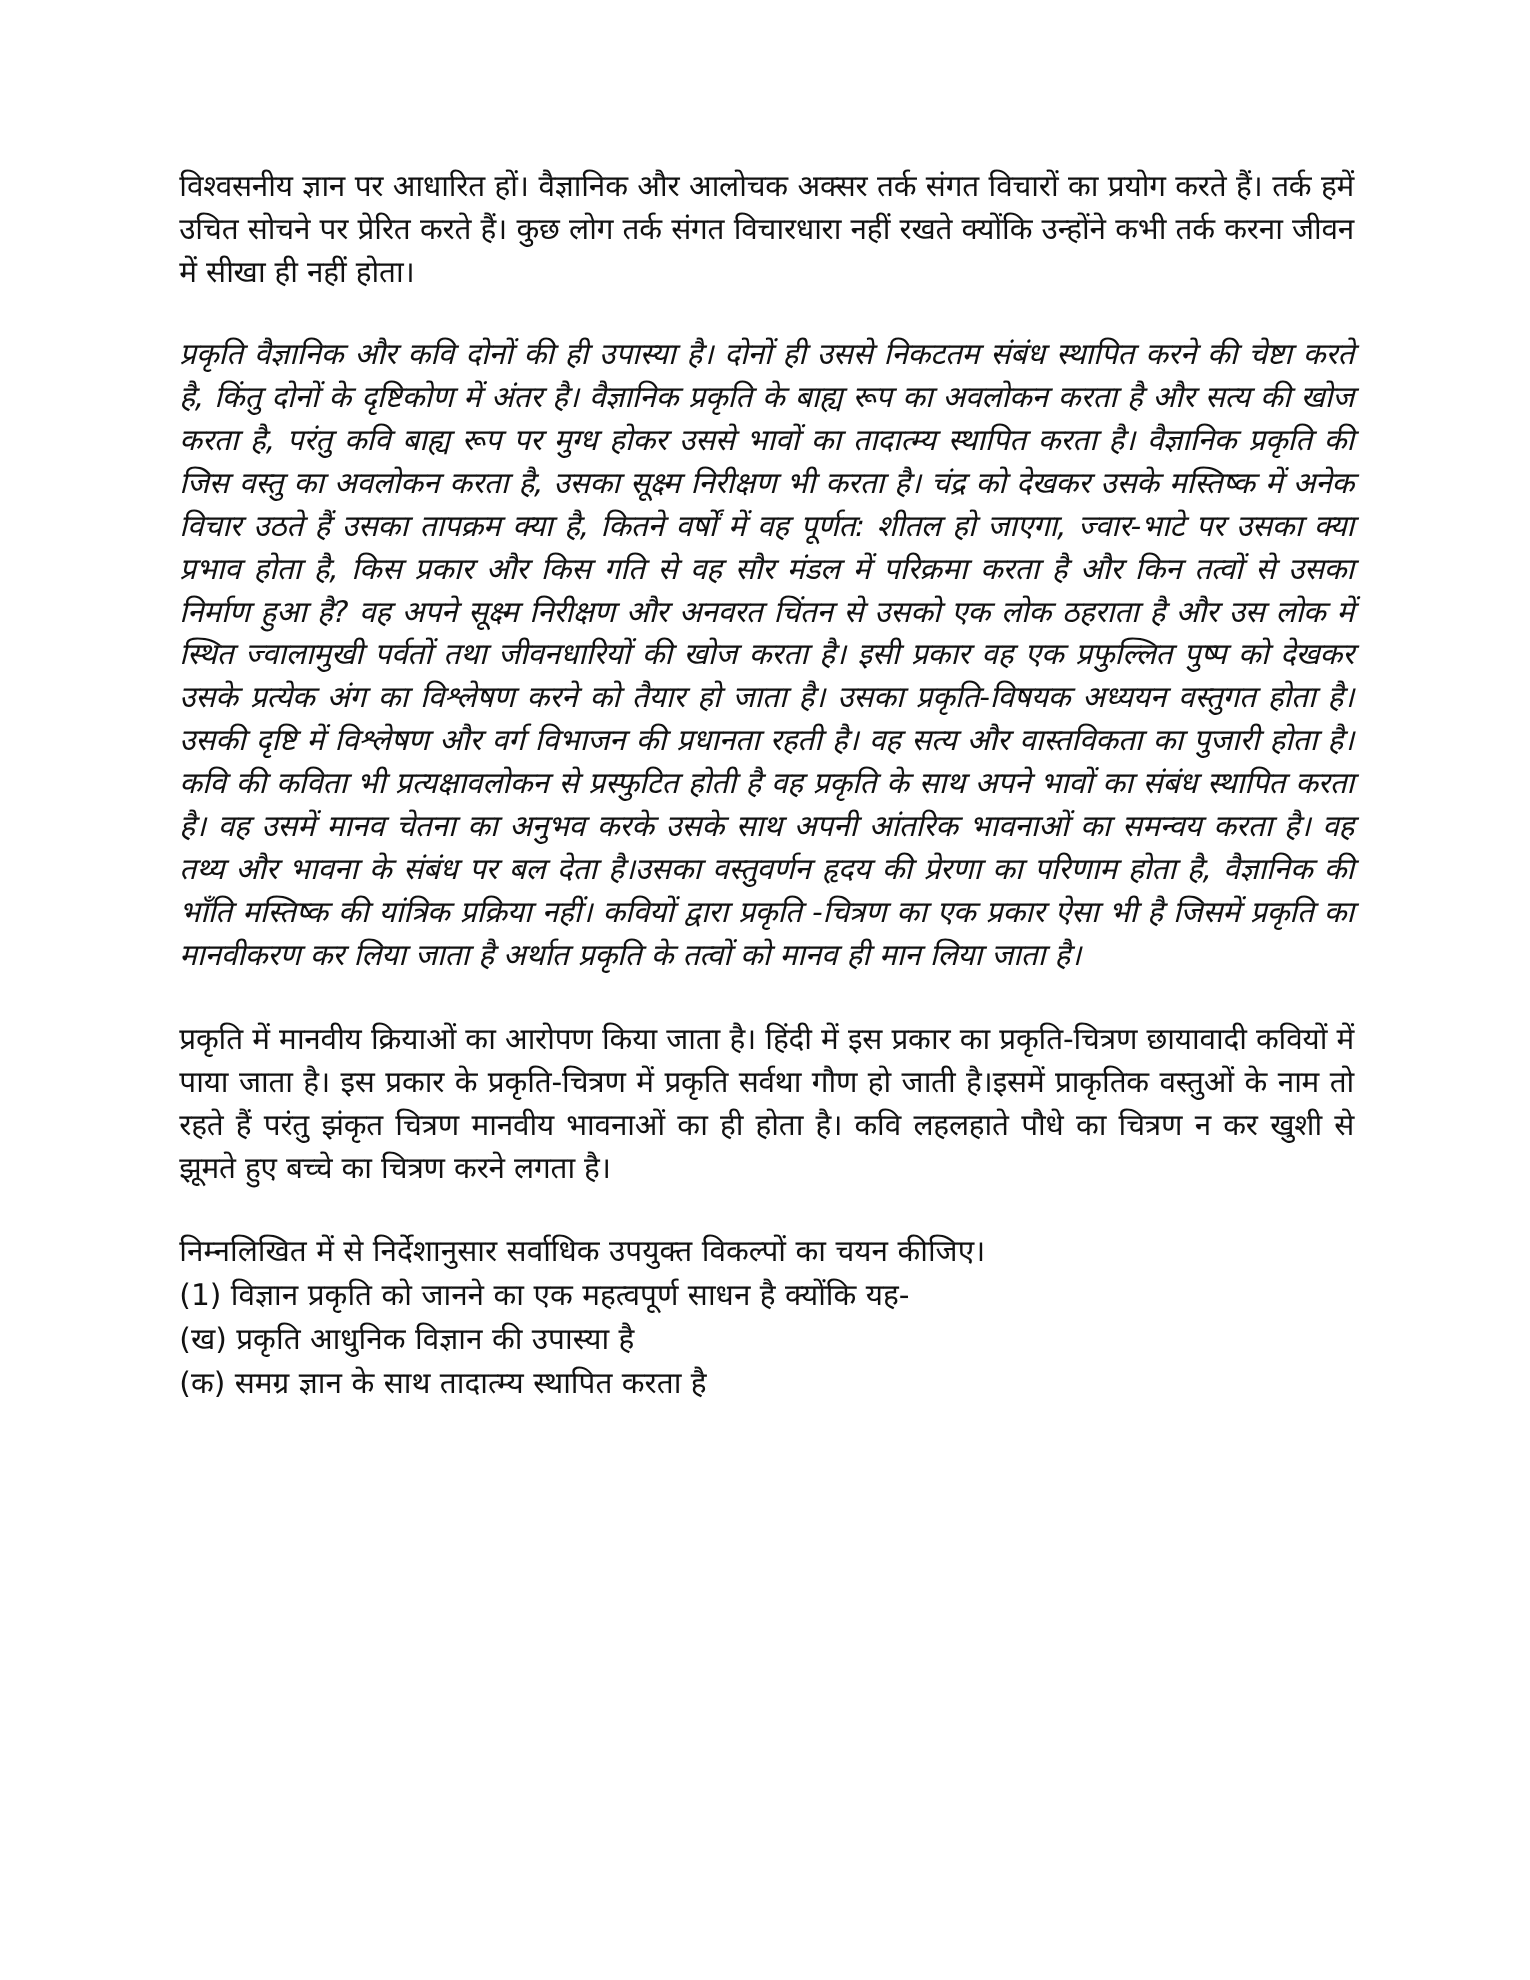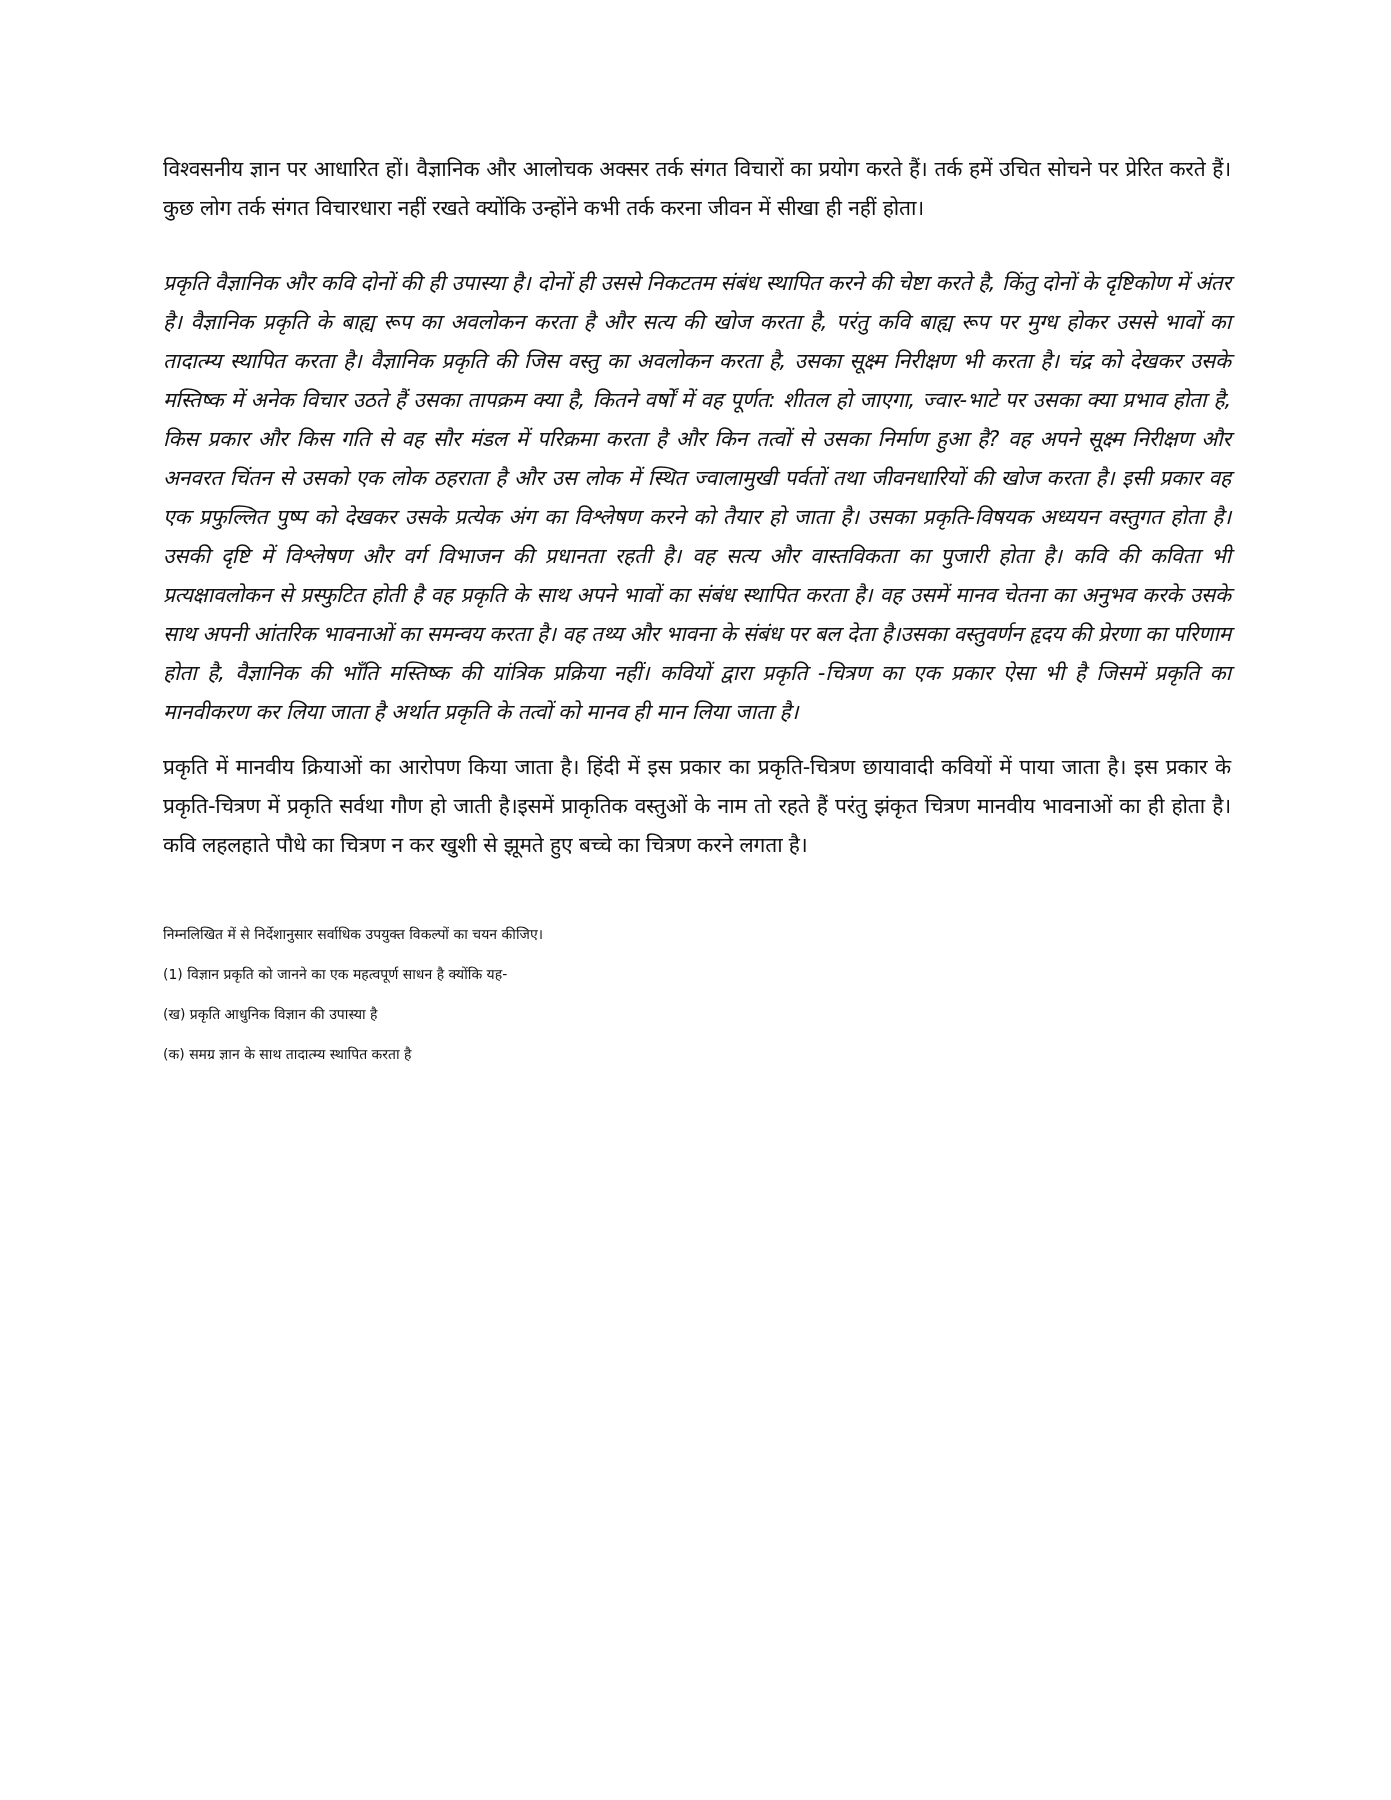--- a/index.html
+++ b/index.html
@@ -15,32 +15,32 @@
       color: #111111;
       font-family: "DejaVu Sans", "Liberation Sans", sans-serif;
     }
     .page {
       position: absolute;
       left: 163px;
       top: 150px;
       width: 1068px;
     }
     .para {
-      font-size: 21px;
+      font-size: 27px;
       line-height: 39px;
       margin: 0;
       text-align: justify;
       text-align-last: left;
       letter-spacing: -0.2px;
     }
-    .para + .para { margin-top: 16px; }
+    .para + .para { margin-top: 38px; }
     .p2 { margin-top: 36px !important; font-style: italic; }
     .question-block {
-      margin-top: 49px;
-      font-size: 14px;
+      margin-top: 36px;
+      font-size: 27px;
       line-height: 40px;
     }
     .question-block div { white-space: nowrap; }
     .option-indent { padding-left: 4px; }
   </style>
 </head>
 <body>
 
 <div class="page">
   <p class="para">विश्वसनीय ज्ञान पर आधारित हों। वैज्ञानिक और आलोचक अक्सर तर्क संगत विचारों का प्रयोग करते हैं। तर्क हमें उचित सोचने पर प्रेरित करते हैं। कुछ लोग तर्क संगत विचारधारा नहीं रखते क्योंकि उन्होंने कभी तर्क करना जीवन में सीखा ही नहीं होता।</p>

